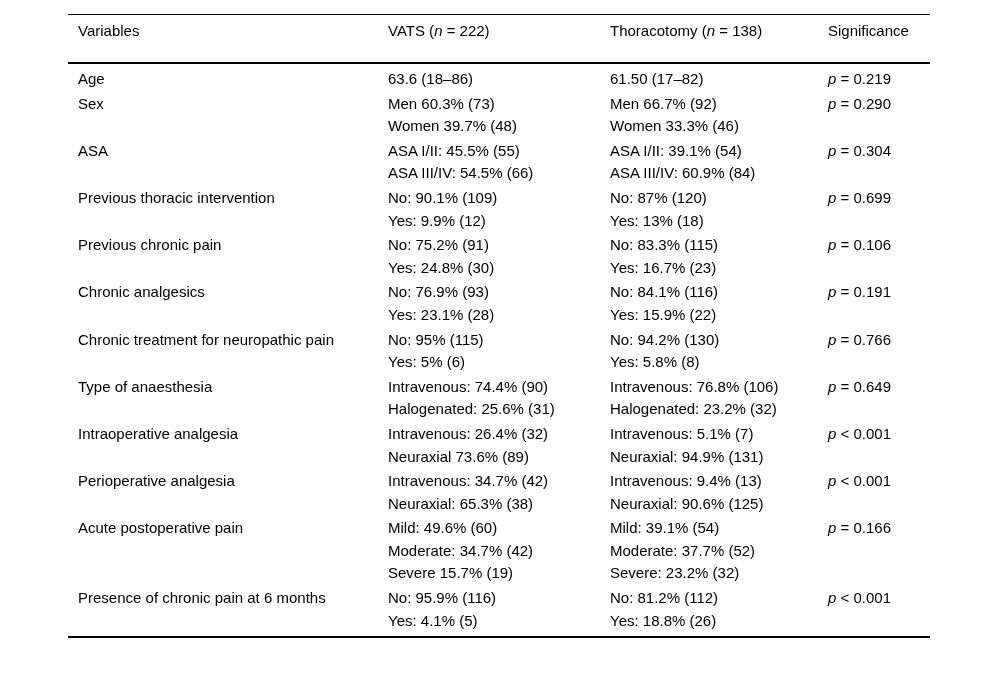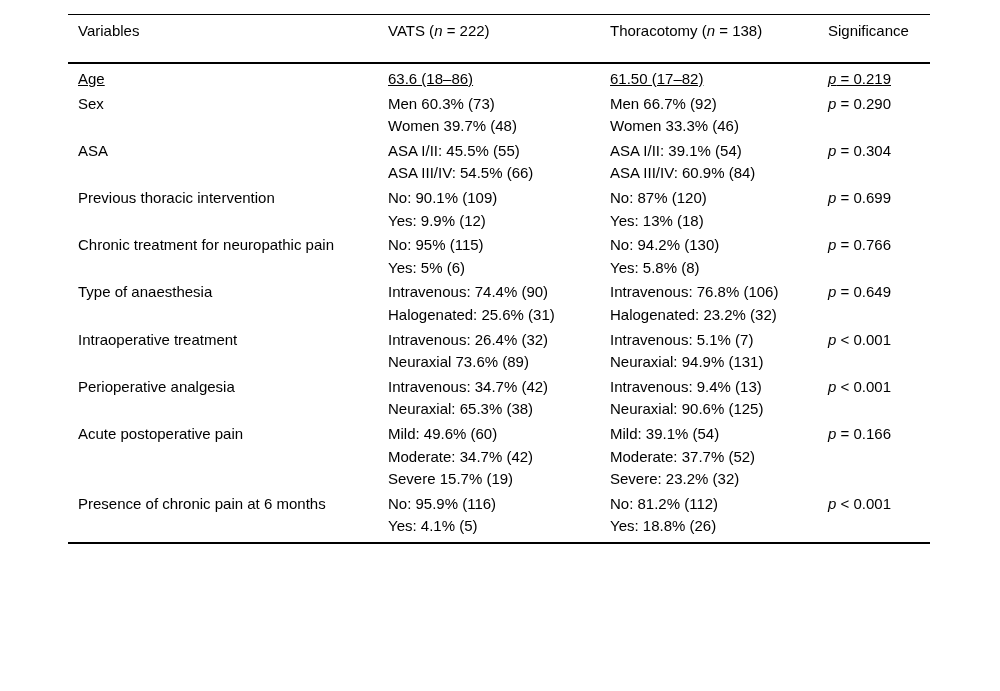--- a/index.html
+++ b/index.html
@@ -41,21 +41,20 @@
   table.stats td {
     vertical-align: top;
     text-align: left;
     padding: 1px 0 1px 10px;
     line-height: 22.6px;
     white-space: nowrap;
     overflow: hidden;
   }
   table.stats tbody tr:first-child td {
     padding-top: 4px;
-    text-decoration: underline;
   }
   table.stats tbody tr:last-child td {
     padding-bottom: 4px;
   }
   col.c-var { width: 310px; }
   col.c-vats { width: 222px; }
   col.c-thor { width: 218px; }
   col.c-sig { width: 112px; }
   i { font-style: italic; }
 </style>
@@ -119,20 +118,44 @@
             <div>No: 90.1% (109)</div>
             <div>Yes: 9.9% (12)</div>
           </td>
           <td>
             <div>No: 87% (120)</div>
             <div>Yes: 13% (18)</div>
           </td>
           <td><i>p</i> = 0.699</td>
         </tr>
         <tr>
+          <td>Previous chronic pain</td>
+          <td>
+            <div>No: 75.2% (91)</div>
+            <div>Yes: 24.8% (30)</div>
+          </td>
+          <td>
+            <div>No: 83.3% (115)</div>
+            <div>Yes: 16.7% (23)</div>
+          </td>
+          <td><i>p</i> = 0.106</td>
+        </tr>
+        <tr>
+          <td>Chronic analgesics</td>
+          <td>
+            <div>No: 76.9% (93)</div>
+            <div>Yes: 23.1% (28)</div>
+          </td>
+          <td>
+            <div>No: 84.1% (116)</div>
+            <div>Yes: 15.9% (22)</div>
+          </td>
+          <td><i>p</i> = 0.191</td>
+        </tr>
+        <tr>
           <td>Chronic treatment for neuropathic pain</td>
           <td>
             <div>No: 95% (115)</div>
             <div>Yes: 5% (6)</div>
           </td>
           <td>
             <div>No: 94.2% (130)</div>
             <div>Yes: 5.8% (8)</div>
           </td>
           <td><i>p</i> = 0.766</td>
@@ -143,21 +166,21 @@
             <div>Intravenous: 74.4% (90)</div>
             <div>Halogenated: 25.6% (31)</div>
           </td>
           <td>
             <div>Intravenous: 76.8% (106)</div>
             <div>Halogenated: 23.2% (32)</div>
           </td>
           <td><i>p</i> = 0.649</td>
         </tr>
         <tr>
-          <td>Intraoperative treatment</td>
+          <td>Intraoperative analgesia</td>
           <td>
             <div>Intravenous: 26.4% (32)</div>
             <div>Neuraxial 73.6% (89)</div>
           </td>
           <td>
             <div>Intravenous: 5.1% (7)</div>
             <div>Neuraxial: 94.9% (131)</div>
           </td>
           <td><i>p</i> &lt; 0.001</td>
         </tr>

